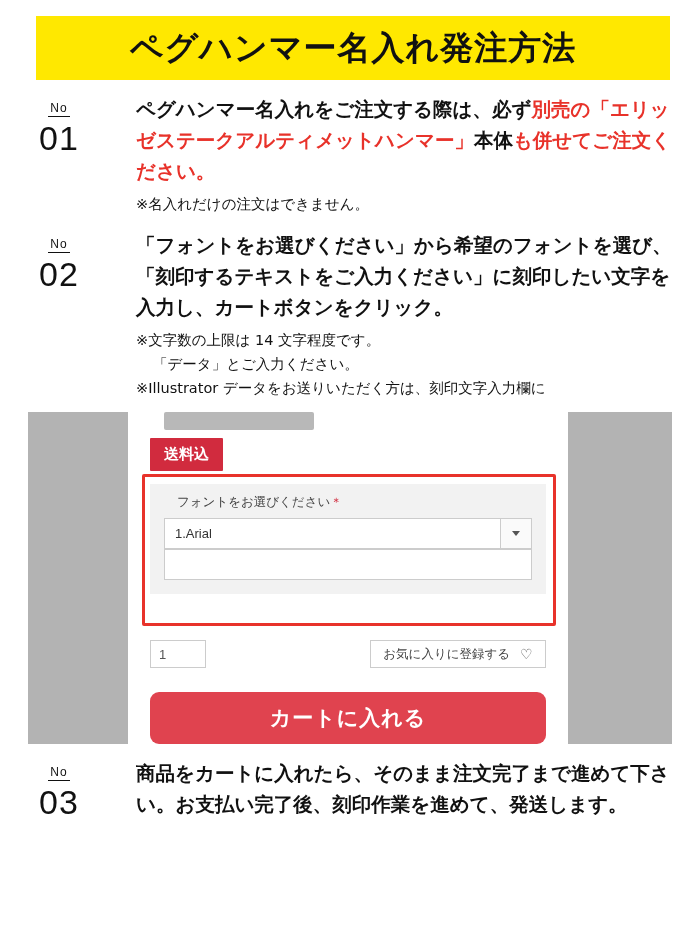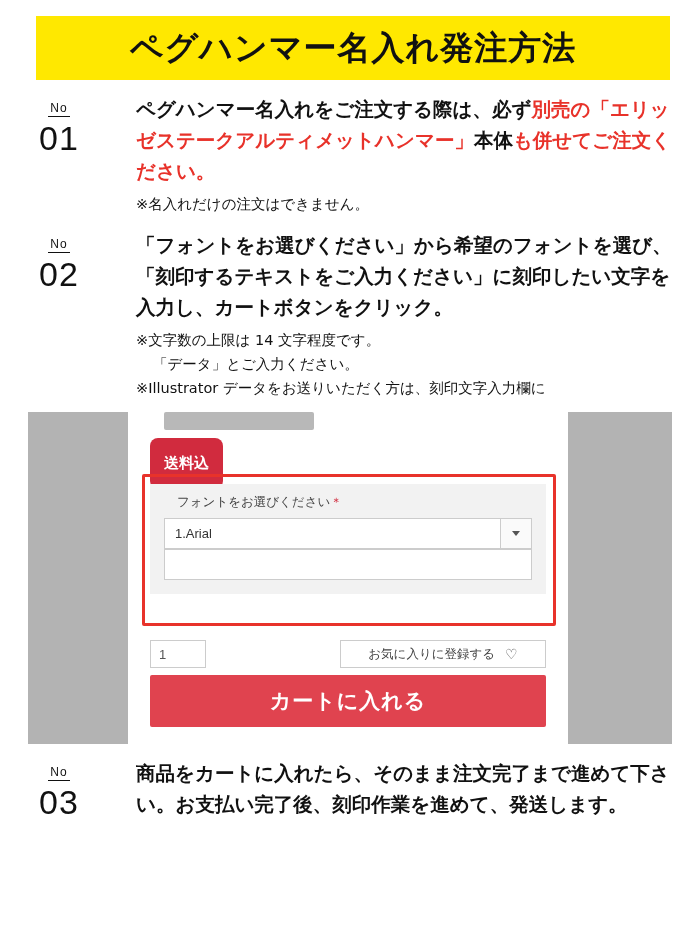--- a/index.html
+++ b/index.html
@@ -120,22 +120,22 @@
     border-radius: 2px;
   }
   .shipping-badge {
     position: absolute;
     left: 22px;
     top: 26px;
     background: #d12b3e;
     color: #ffffff;
     font-size: 15px;
     font-weight: bold;
-    padding: 16px 14px;
-    border-radius: 8px;
+    padding: 7px 14px;
+    border-radius: 1px;
     font-family: "DejaVu Sans", "Liberation Sans", sans-serif;
   }
   .field-block {
     position: absolute;
     left: 22px;
     top: 72px;
     width: 396px;
     background: #f2f2f2;
     padding: 10px 14px 14px 14px;
     box-sizing: border-box;
@@ -222,21 +222,21 @@
   .qty-val {
     font-size: 13px;
     color: #555555;
     padding-left: 8px;
     font-family: "Liberation Sans", sans-serif;
   }
   .fav-button {
     position: absolute;
     right: 22px;
     top: 228px;
-    width: 206px;
+    width: 176px;
     height: 28px;
     border: 1px solid #cccccc;
     background: #ffffff;
     display: flex;
     align-items: center;
     justify-content: center;
     box-sizing: border-box;
     gap: 10px;
   }
   .fav-label {
@@ -244,25 +244,25 @@
     color: #444444;
     font-family: "DejaVu Sans", "Liberation Sans", sans-serif;
   }
   .heart {
     font-size: 14px;
     color: #666666;
   }
   .cart-button {
     position: absolute;
     left: 22px;
-    top: 263px;
+    top: 280px;
     width: 396px;
     height: 52px;
     background: #e0434f;
-    border-radius: 2px;
+    border-radius: 9px;
     display: flex;
     align-items: center;
     justify-content: center;
   }
   .cart-label {
     color: #ffffff;
     font-size: 21px;
     font-weight: bold;
     letter-spacing: 1px;
     font-family: "DejaVu Sans", "Liberation Sans", sans-serif;

